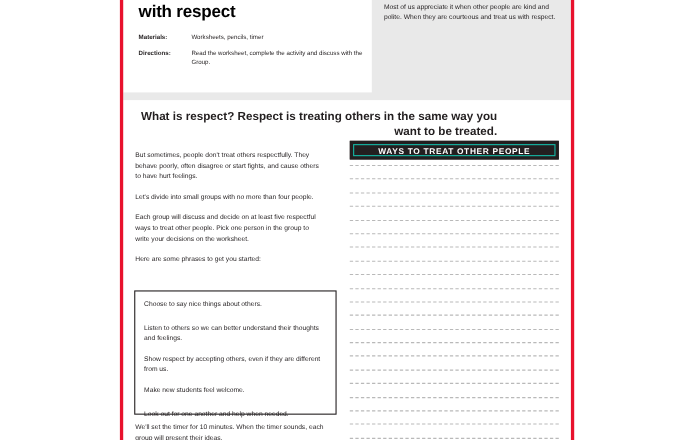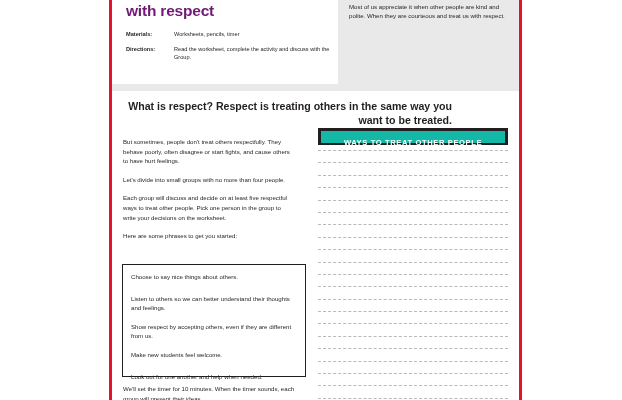--- a/index.html
+++ b/index.html
@@ -56,21 +56,21 @@
   }
   .title {
     position: absolute;
     left: 126px;
     top: 2px;
     width: 200px;
     font-size: 15.5px;
     font-weight: bold;
     letter-spacing: -0.2px;
     line-height: 18px;
-    color: #701a75;
+    color: #000000;
   }
   .meta {
     position: absolute;
     left: 126px;
     top: 30px;
     width: 205px;
     font-size: 5.6px;
     line-height: 8.6px;
   }
   .meta-row {
@@ -166,21 +166,21 @@
     background: #231f20;
     border: 1px solid #231f20;
     box-sizing: border-box;
   }
   .ways-header-inner {
     position: absolute;
     left: 321px;
     top: 131px;
     width: 184px;
     height: 11px;
-    border: 6px solid #14b8a6;
+    border: 1px solid #14b8a6;
     box-sizing: border-box;
     color: #ffffff;
     font-size: 7.6px;
     font-weight: bold;
     letter-spacing: 0.6px;
     text-align: center;
     line-height: 11px;
   }
   .ways-lines {
     position: absolute;

